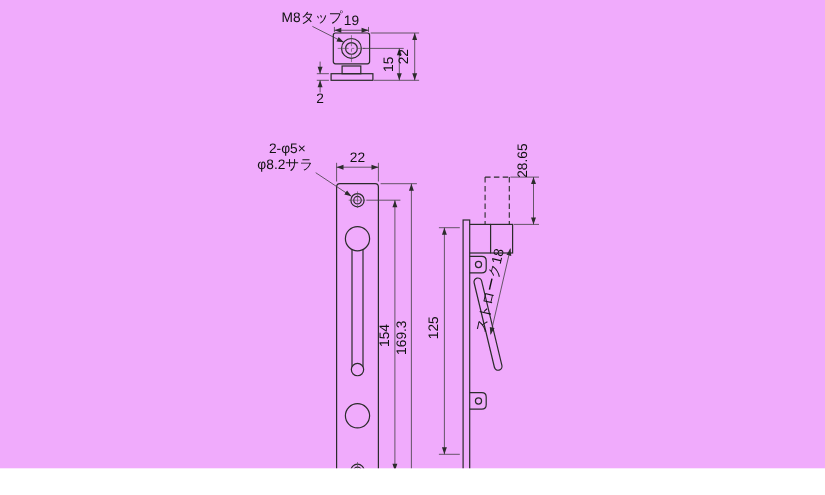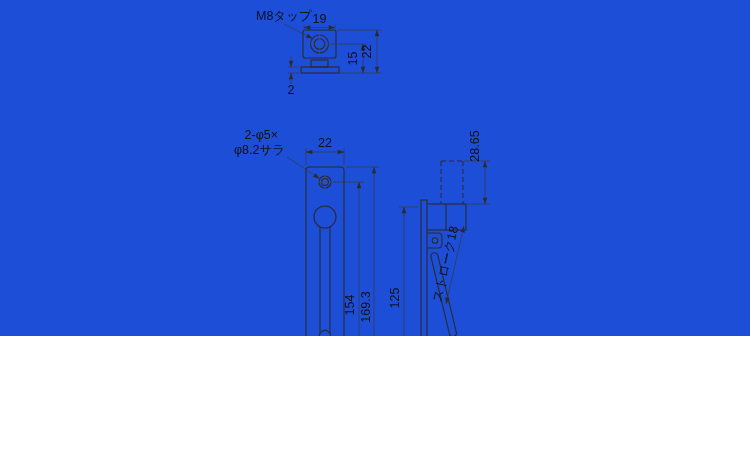--- a/index.html
+++ b/index.html
@@ -1,16 +1,16 @@
 <!DOCTYPE html>
 <html><head>
 <meta charset="utf-8">
 <style>
   html,body{margin:0;padding:0;background:#ffffff;}
-  .canvas{position:relative;width:750px;height:336px;background:#1d4ed8;overflow:hidden;
+  .canvas{position:relative;width:750px;height:426px;background:#f0abfc;overflow:hidden;
           font-family:"Liberation Sans","DejaVu Sans",sans-serif;}
   svg text{font-family:"Liberation Sans","DejaVu Sans",sans-serif;font-size:12.5px;fill:#111;}
   .outline{fill:none;stroke:#2b2b2b;stroke-width:1.1;}
   .thin{fill:none;stroke:#3a3a3a;stroke-width:0.7;}
   .dash{fill:none;stroke:#2b2b2b;stroke-width:1;stroke-dasharray:5 3;}
   .center{fill:none;stroke:#555;stroke-width:0.6;stroke-dasharray:10 2.5 2.5 2.5;}
 </style>
 </head>
 <body>
 

